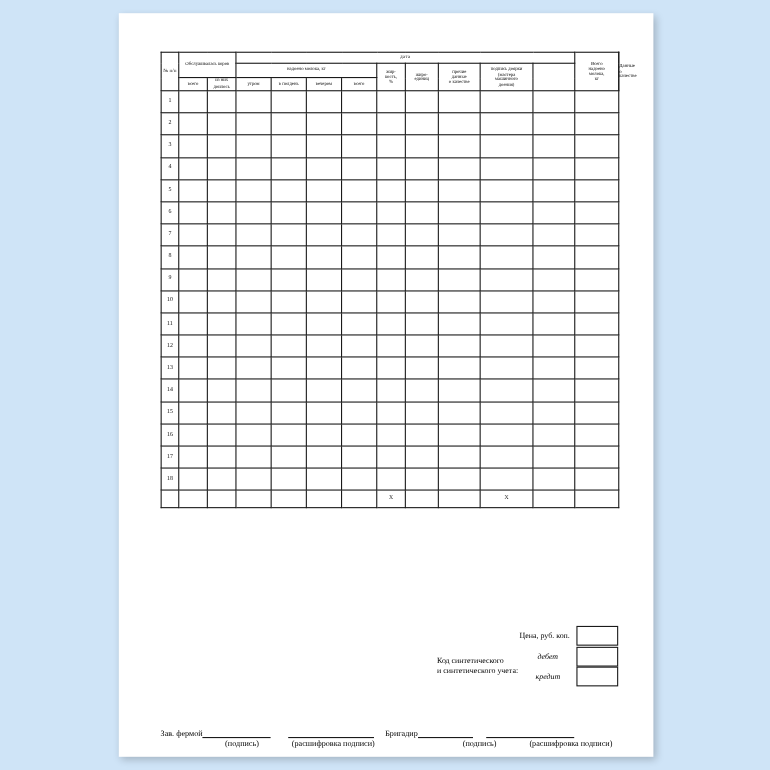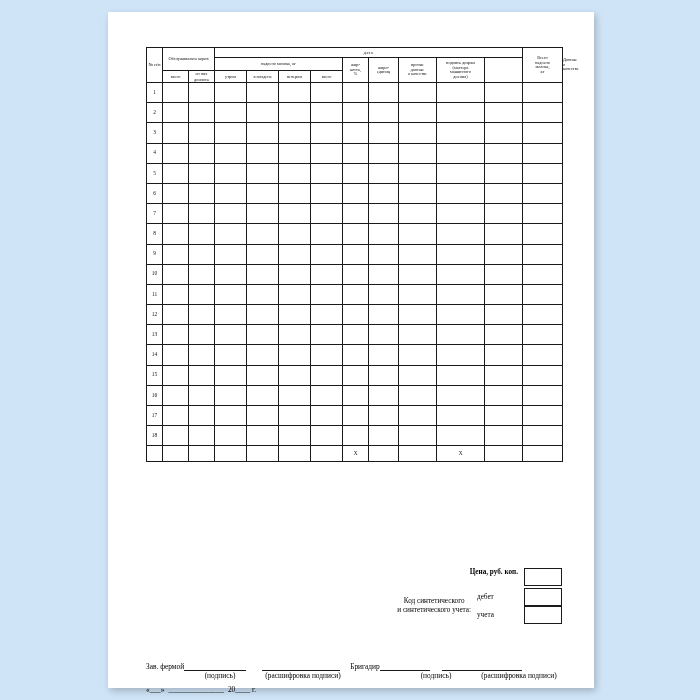--- a/index.html
+++ b/index.html
@@ -52,54 +52,53 @@
   
   .footer{
     position:absolute;
     left:38px;
     top:556px;
     width:416px;
     font-size:7px;
   }
   .fline{
     display:flex;
-    align-items:flex-start;
+    align-items:center;
     justify-content:flex-end;
     height:20px;
-    font-weight:bold;
   }
   .flabel{
     padding-right:6px;
     text-align:right;
     font-size:7.2px;
   }
   .fbox{
     width:38px;height:18px;
     border:0.7px solid #1a1a1a;
     box-sizing:border-box;
   }
   .kod{
     display:flex;
     justify-content:flex-end;
     align-items:center;
   }
   .kod-text{
-    text-align:center;
+    text-align:left;
     padding-right:6px;
     line-height:1.25;
     font-size:7.2px;
   }
   .kod-right{
     display:flex;flex-direction:column;
   }
   .kod-row{
     display:flex;align-items:center;height:18px;
   }
   .kod-row .lbl{
-    width:42px;text-align:left;padding-right:5px;font-size:7.2px;
+    width:42px;text-align:center;padding-right:5px;font-size:7.2px;font-style:italic;
   }
   .signatures{
     position:absolute;
     left:38px;
     top:650px;
     width:416px;
     font-size:7.4px;
   }
   .sig-row{
     display:flex;
@@ -496,21 +495,21 @@
         <div class="kod-text">
           <div>Код синтетического</div>
           <div>и синтетического учета:</div>
         </div>
         <div class="kod-right">
           <div class="kod-row">
             <div class="lbl">дебет</div>
             <div class="fbox"></div>
           </div>
           <div class="kod-row">
-            <div class="lbl">учета</div>
+            <div class="lbl">кредит</div>
             <div class="fbox"></div>
           </div>
         </div>
       </div>
     </div>
 
     <div class="signatures">
       <div class="sig-row">
         <span>Зав. фермой</span>
         <span class="ul" style="width:62px"></span>
@@ -521,23 +520,16 @@
         <span class="ul" style="width:50px"></span>
         <span style="width:12px;display:inline-block"></span>
         <span class="ul" style="width:80px"></span>
       </div>
       <div class="capline">
         <span style="width:60px;text-align:center;margin-left:44px">(подпись)</span>
         <span style="width:86px;text-align:center">(расшифровка подписи)</span>
         <span style="width:60px;text-align:center;margin-left:50px">(подпись)</span>
         <span style="width:86px;text-align:center">(расшифровка подписи)</span>
       </div>
-      <div class="datarow">
-        <span>«___»</span>
-        <span style="width:4px;display:inline-block"></span>
-        <span>_______________</span>
-        <span style="width:4px;display:inline-block"></span>
-        <span>20____ г.</span>
-      </div>
     </div>
 
   </div>
 </div>
 
 </body></html>

